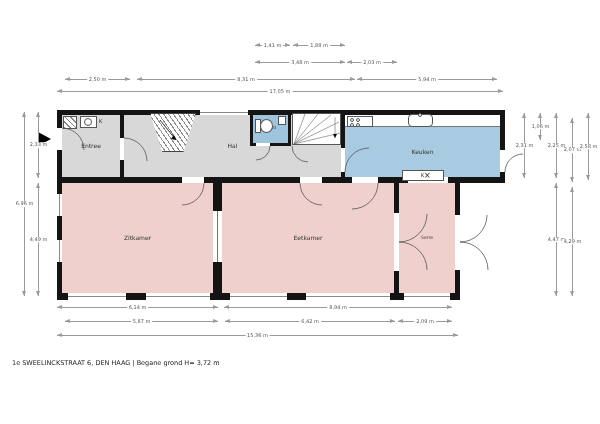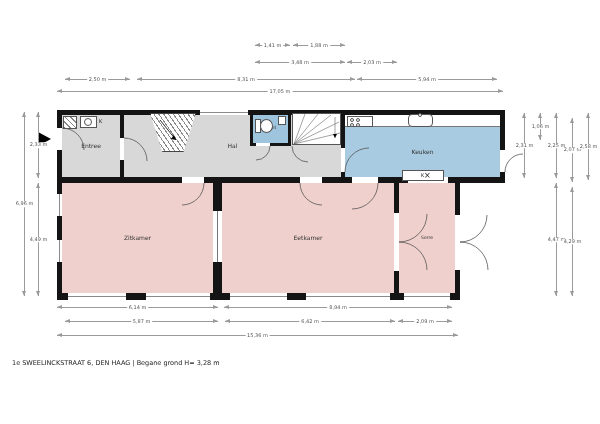--- a/index.html
+++ b/index.html
@@ -256,14 +256,14 @@
         <span class="dim-label">2,07 m</span>
       </div>
       <div class="dim-v" style="left: 572px; top: 187px; height: 109px;">
         <span class="dim-label">4,29 m</span>
       </div>
       <div class="dim-v" style="left: 588px; top: 113px; height: 67px;">
         <span class="dim-label">2,58 m</span>
       </div>
     </div>
 
-  <div id="title">1e SWEELINCKSTRAAT 6, DEN HAAG | Begane grond H= 3,28 m</div>
+  <div id="title">1e SWEELINCKSTRAAT 6, DEN HAAG | Begane grond H= 3,72 m</div>
 </div>
 
 </body></html>

